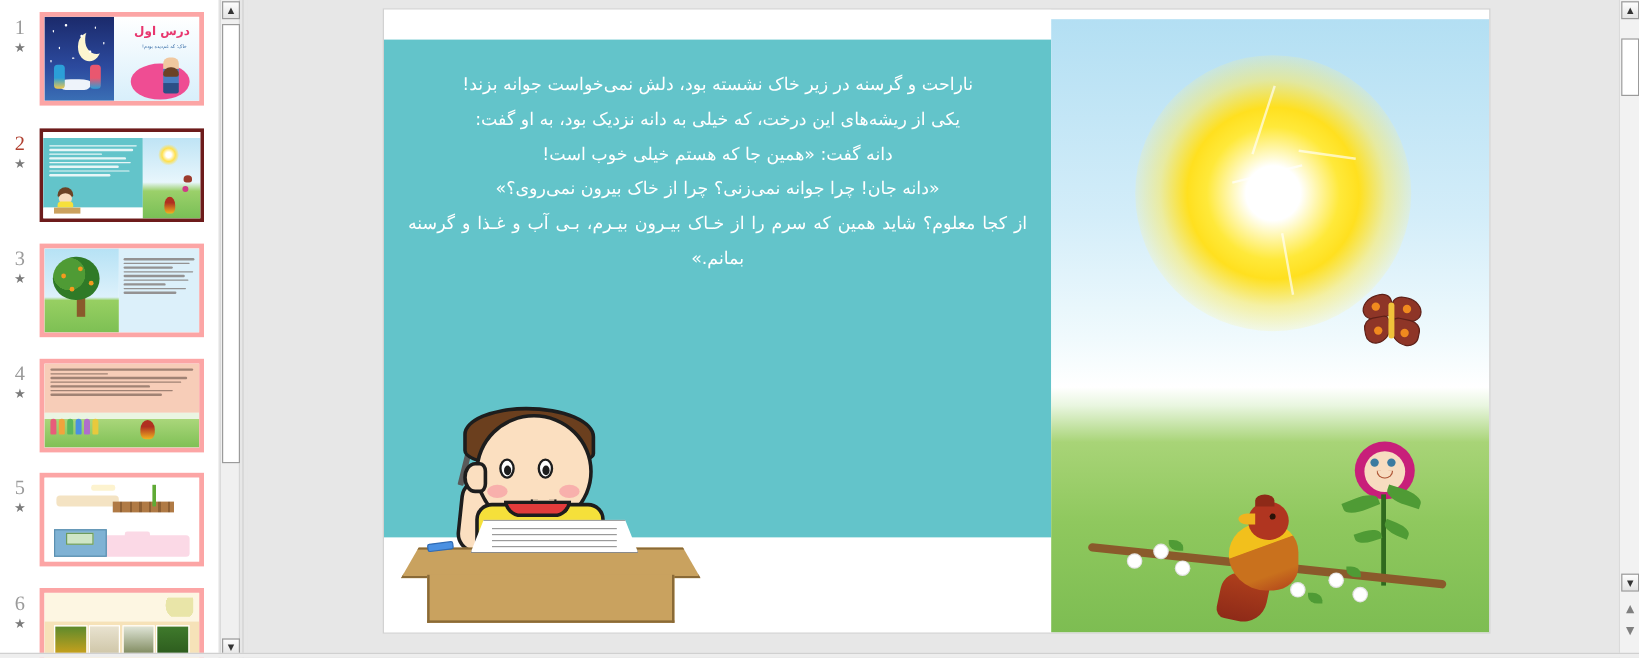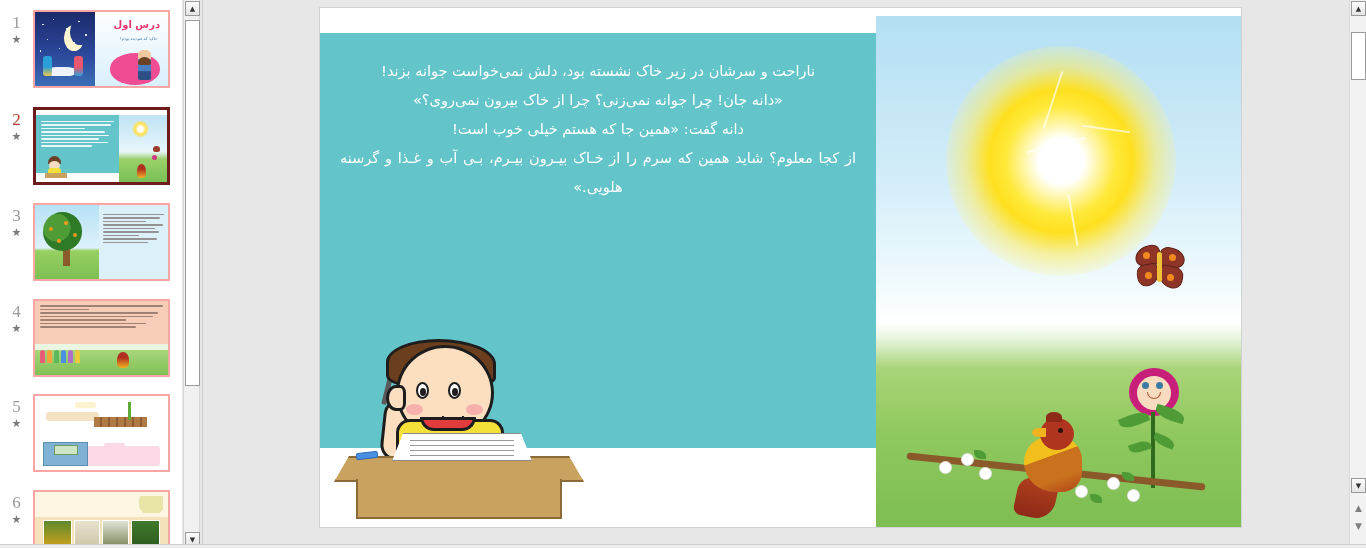--- a/index.html
+++ b/index.html
@@ -28,21 +28,21 @@
   }
   .thumb-num {
     font-size: 17px; color: #9a9a9a; line-height: 18px;
     font-family: "Liberation Serif", "DejaVu Serif", serif;
   }
   .thumb-row.selected .thumb-num { color: #b04030; }
   .thumb-star { font-size: 11px; color: #7b7b7b; line-height: 14px; margin-top: 1px; }
 
   .thumb-frame {
     width: 137px; height: 78px; position: relative;
-    border: 2px solid #fca5a5; background: #fff; overflow: hidden;
+    border: 4px solid #fca5a5; background: #fff; overflow: hidden;
   }
   .thumb-row.selected .thumb-frame { border: 3px solid #6d1b1b; }
   .thumb-inner { position: absolute; inset: 0; overflow: hidden; }
 
   
   .mini-lines { position: absolute; display: flex; flex-direction: column; gap: 2px; }
   .mini-lines i { display: block; height: 1.5px; border-radius: 1px; background: rgba(255,255,255,.85); }
   .mini-lines.dark i { background: rgba(90,70,60,.55); }
 
   
@@ -523,24 +523,25 @@
   <div class="divider"></div>
 
   <div class="stage">
     <div class="slide">
 
       <div class="slide-topband"></div>
       <div class="slide-teal"></div>
       <div class="slide-bottomwhite"></div>
 
       <div class="text-block">
-        <p>ناراحت و سرشان در زیر خاک نشسته بود، دلش نمی‌خواست جوانه بزند!</p>
+        <p>ناراحت و گرسنه در زیر خاک نشسته بود، دلش نمی‌خواست جوانه بزند!</p>
+        <p>یکی از ریشه‌های این درخت، که خیلی به دانه نزدیک بود، به او گفت:</p>
+        <p>دانه گفت: «همین جا که هستم خیلی خوب است!</p>
         <p>«دانه جان! چرا جوانه نمی‌زنی؟ چرا از خاک بیرون نمی‌روی؟»</p>
-        <p>دانه گفت: «همین جا که هستم خیلی خوب است!</p>
-        <p class="tl-justify">از کجا معلوم؟ شاید همین که سرم را از خـاک بیـرون بیـرم، بـی آب و غـذا و گرسنه هلویی.»</p>
+        <p class="tl-justify">از کجا معلوم؟ شاید همین که سرم را از خـاک بیـرون بیـرم، بـی آب و غـذا و گرسنه بمانم.»</p>
       </div>
 
       <div class="boy-wrap">
         <div class="boy-arm"></div>
         <div class="pencil"></div>
         <div class="boy-hair"></div>
         <div class="boy-head"></div>
         <div class="boy-ear"></div>
         <div class="boy-eye l"></div>
         <div class="boy-eye r"></div>

